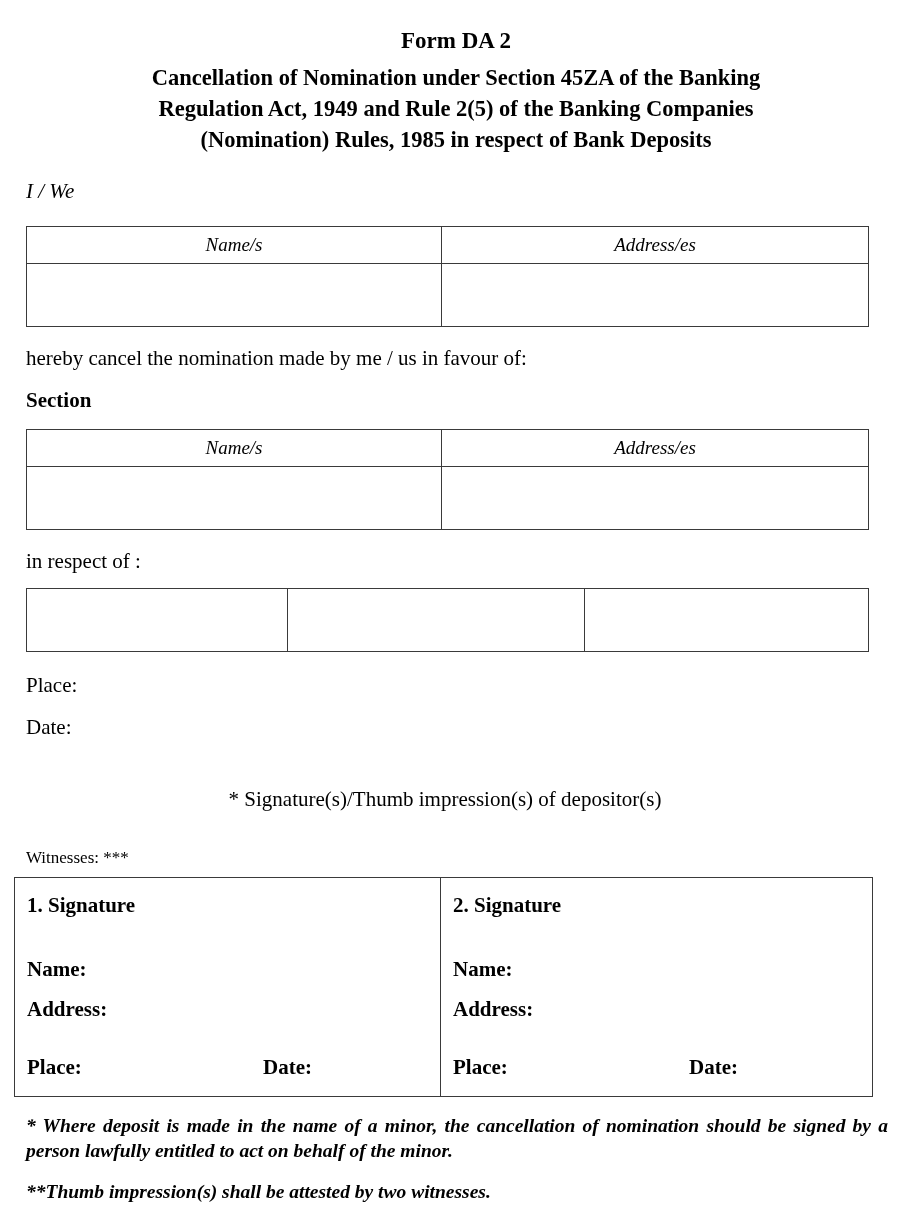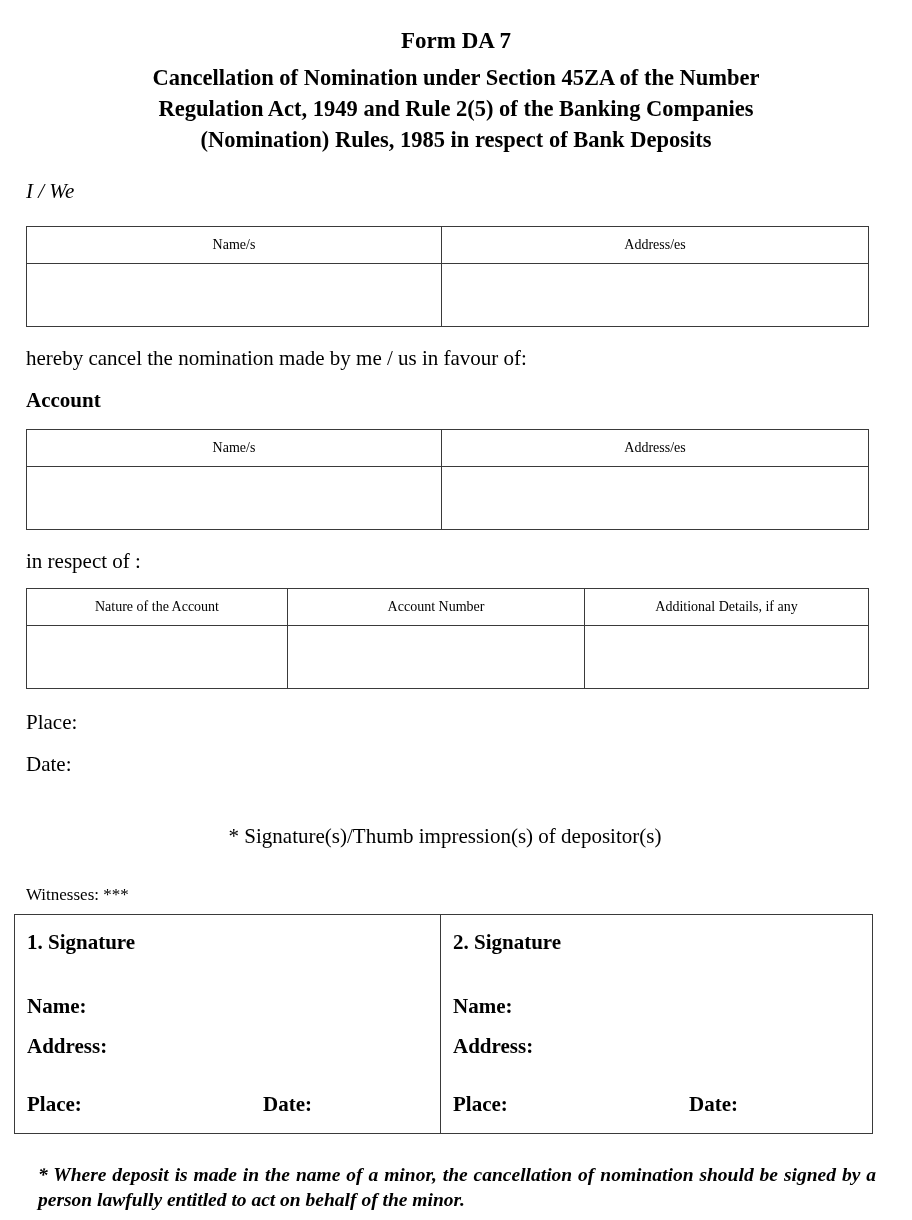--- a/index.html
+++ b/index.html
@@ -65,21 +65,22 @@
   .sp-after-t2     { height: 18px; }
   .sp-details      { padding-top: 15px; }
   .sp-before-t3    { height: 14px; }
   .sp-place        { padding-top: 20px; }
   .sp-date         { padding-top: 16px; }
 
   
   table.form-table {
     border-collapse: collapse;
     table-layout: fixed;
-    font-size: 14px;
+    font-size: 19px;
+    font-style: italic;
   }
   table.form-table td {
     border: 1px solid #3a3a3a;
     padding: 0;
     vertical-align: top;
   }
   table.form-table td.hdr {
     text-align: center;
     height: 36px;
     line-height: 36px;
@@ -166,41 +167,41 @@
   }
   .w-pd .pl { display: inline-block; width: 236px; }
   .w-pd .dt { display: inline-block; }
 
   
   .footnote {
     font-style: italic;
     font-weight: bold;
     font-size: 19.5px;
     line-height: 25px;
-    margin: 12px;
+    margin: 0;
     padding-left: 26px;
     padding-right: 24px;
   }
   .footnote.fn1 {
     text-align: justify;
     padding-top: 16px;
   }
   .footnote.fn2 {
     padding-top: 16px;
   }
 </style>
 </head>
 <body>
 
 <div class="page">
 
-  <div class="form-title">Form DA 7</div>
+  <div class="form-title">Form DA 2</div>
 
   <div class="form-heading">
-    <span class="hl">Cancellation of Nomination under Section 45ZA of the Number</span>
+    <span class="hl">Cancellation of Nomination under Section 45ZA of the Banking</span>
     <span class="hl">Regulation Act, 1949 and Rule 2(5) of the Banking Companies</span>
     <span class="hl">(Nomination) Rules, 1985 in respect of Bank Deposits</span>
   </div>
 
   <div class="ln sp-before-iwe">I / We</div>
 
   <div class="sp-before-t1"></div>
 
   <table class="form-table t-names">
     <colgroup>
@@ -216,21 +217,21 @@
         <td class="blank"></td>
         <td class="blank"></td>
       </tr>
     </tbody>
   </table>
 
   <div class="sp-after-t1"></div>
 
   <div class="ln">hereby cancel the nomination made by me / us in favour of:</div>
 
-  <div class="ln bold sp-nominee">Account</div>
+  <div class="ln bold sp-nominee">Section</div>
 
   <div class="sp-before-t2"></div>
 
   <table class="form-table t-names">
     <colgroup>
         <col class="c1">
         <col class="c2">
       </colgroup>
     <tbody>
       <tr>
@@ -251,25 +252,20 @@
 
   <div class="sp-before-t3"></div>
 
   <table class="form-table t-account">
     <colgroup>
         <col class="c1">
         <col class="c2">
         <col class="c3">
       </colgroup>
     <tbody>
-      <tr>
-        <td class="hdr">Nature of the Account</td>
-        <td class="hdr">Account Number</td>
-        <td class="hdr">Additional Details, if any</td>
-      </tr>
       <tr>
         <td class="blank"></td>
         <td class="blank"></td>
         <td class="blank"></td>
       </tr>
     </tbody>
   </table>
 
   <div class="ln sp-place">Place:</div>
   <div class="ln sp-date">Date:</div>

